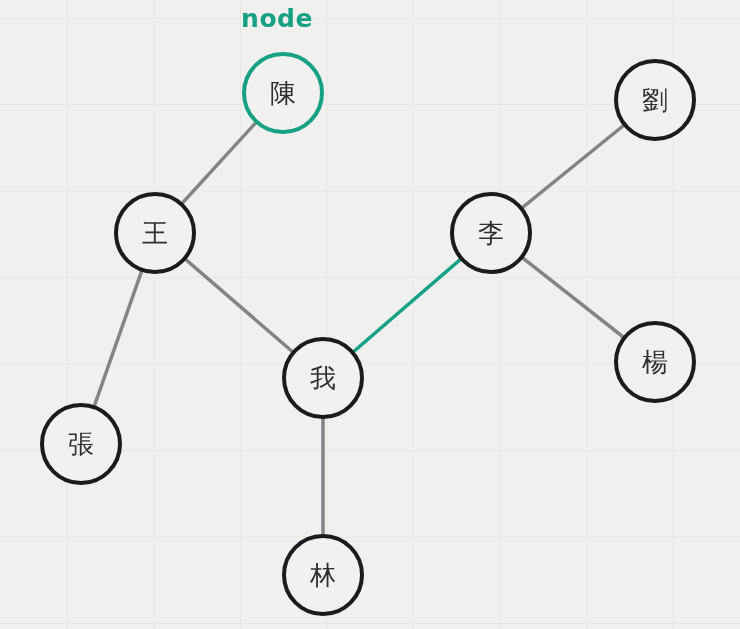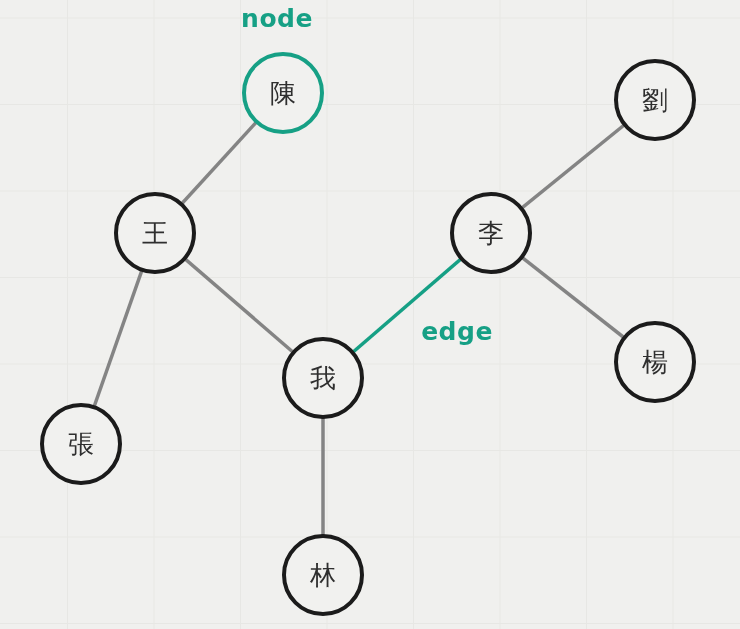--- a/index.html
+++ b/index.html
@@ -58,14 +58,13 @@
       <circle cx="323" cy="378" r="39" fill="#f1f1ef" stroke="#1b1b1b" stroke-width="4"></circle>
       <text x="323" y="378" dy="0.35em" text-anchor="middle" fill="#2f2f2f" font-size="26">我</text>
       <circle cx="655" cy="362" r="39" fill="#f1f1ef" stroke="#1b1b1b" stroke-width="4"></circle>
       <text x="655" y="362" dy="0.35em" text-anchor="middle" fill="#2f2f2f" font-size="26">楊</text>
       <circle cx="81" cy="444" r="39" fill="#f1f1ef" stroke="#1b1b1b" stroke-width="4"></circle>
       <text x="81" y="444" dy="0.35em" text-anchor="middle" fill="#2f2f2f" font-size="26">張</text>
       <circle cx="323" cy="575" r="39" fill="#f1f1ef" stroke="#1b1b1b" stroke-width="4"></circle>
       <text x="323" y="575" dy="0.35em" text-anchor="middle" fill="#2f2f2f" font-size="26">林</text>
     </svg>
   <div class="annotation" style="left: 277px; top: 6px; color: rgb(22, 160, 133); text-align: right;">node</div>
-  <div class="annotation" style="left: 457px; top: 319px; color: rgb(22, 160, 133);">edge</div>
 </div>
 
 </body></html>

